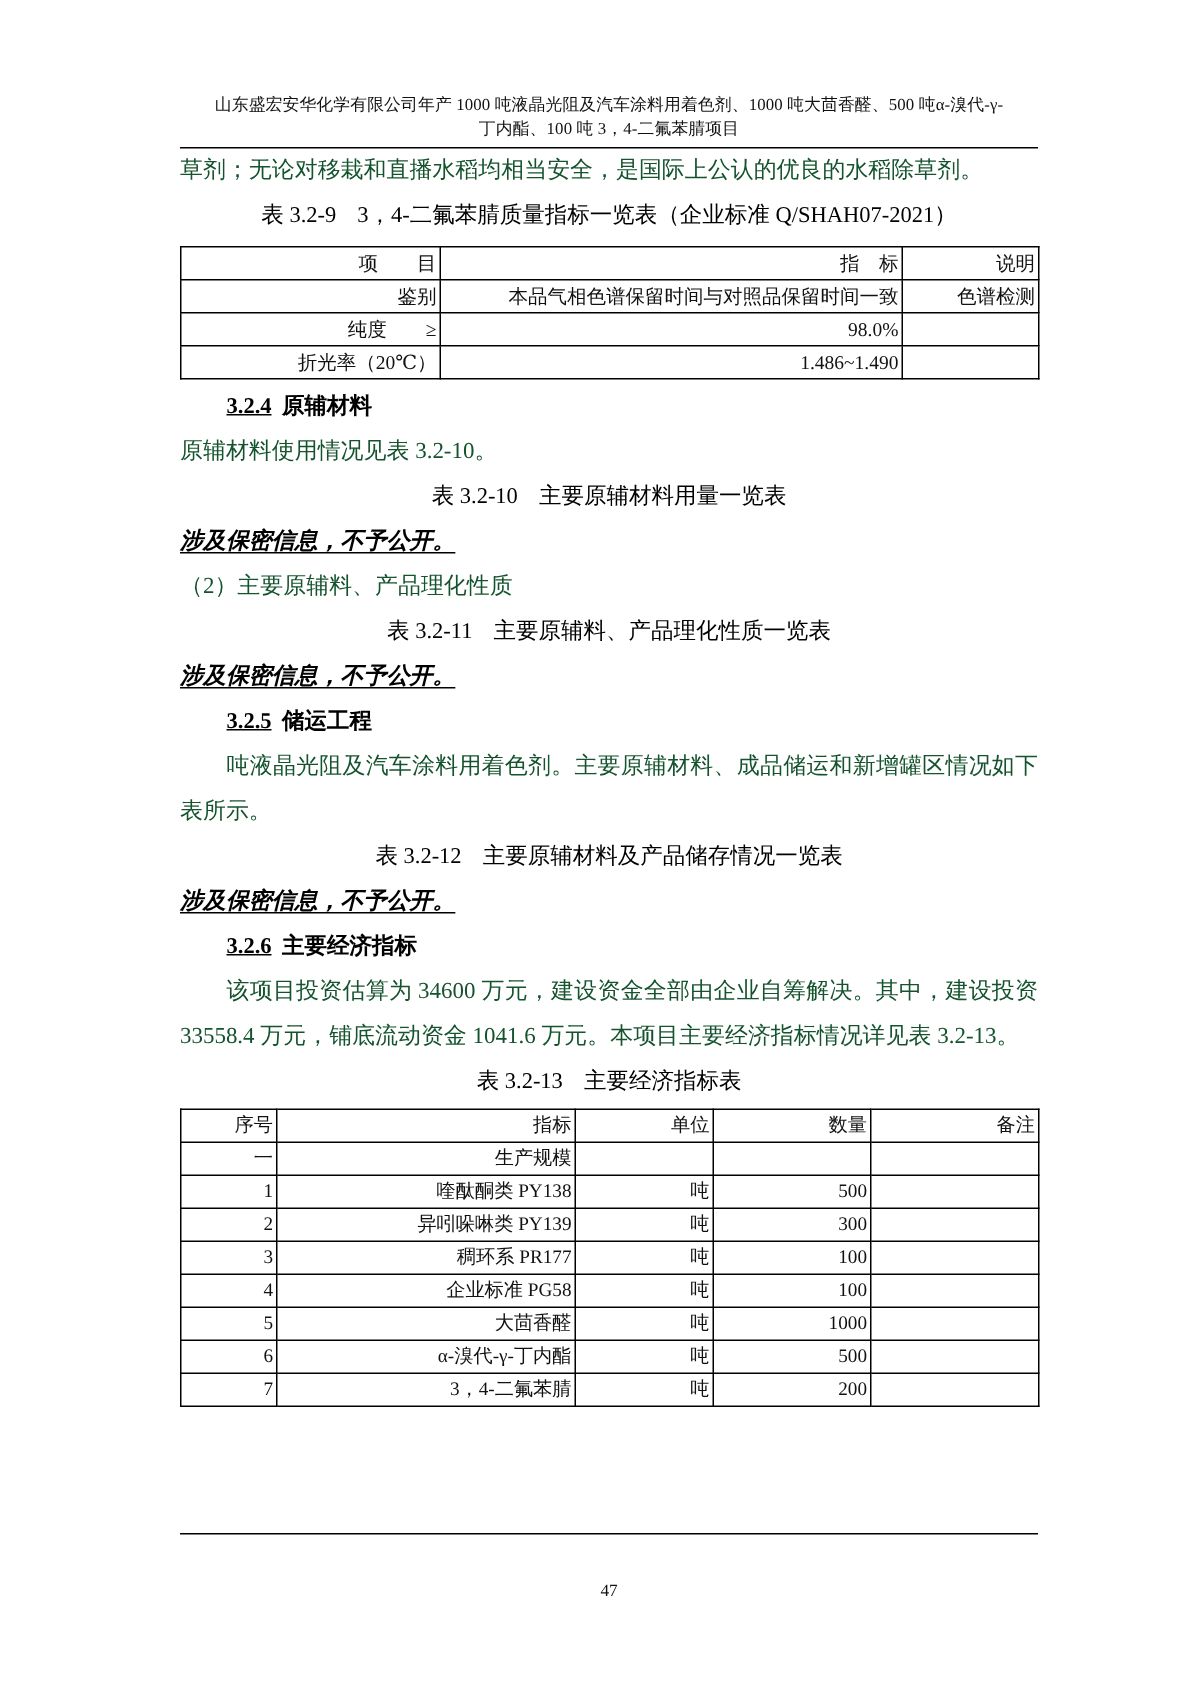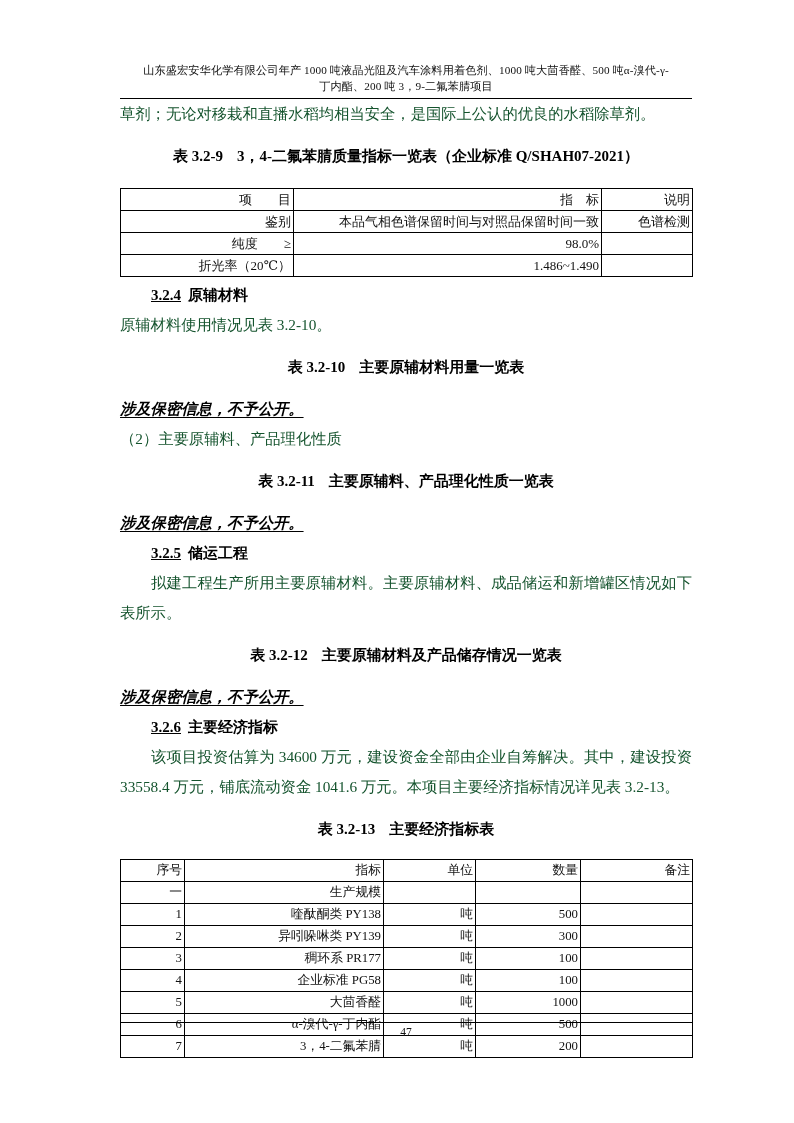--- a/index.html
+++ b/index.html
@@ -58,23 +58,23 @@
     line-height: 30px;
     font-weight: bold;
     margin: 0;
     padding-left: 31px;
   }
   .h3 .num { margin-right: 7px; text-decoration: underline; }
 
   .tbl-caption {
     font-size: 15px;
     line-height: 30px;
-    font-weight: bold;
+    font-weight: normal;
     text-align: center;
-    margin: 12px;
+    margin: 0;
   }
   .tbl-caption .gap { display: inline-block; width: 14px; }
 
   .secret {
     font-size: 15.3px;
     line-height: 30px;
     font-weight: bold;
     font-style: italic;
     text-decoration: underline;
     text-underline-offset: 3px;
@@ -121,37 +121,37 @@
   .foot-rule {
     position: absolute;
     left: 112px;
     top: 1022px;
     width: 572px;
     border-bottom: 1.7px solid #000;
   }
   .foot-num {
     position: absolute;
     left: 112px;
-    top: 1026px;
+    top: 1055px;
     width: 572px;
     text-align: center;
     font-size: 11.5px;
     color: #111;
   }
 </style>
 </head>
 <body>
 
 <div id="page">
 
   <div class="content">
 
     <div class="run-head">
       <div class="l1">山东盛宏安华化学有限公司年产 1000 吨液晶光阻及汽车涂料用着色剂、1000 吨大茴香醛、500 吨α-溴代-γ-</div>
-      <div class="l2">丁内酯、200 吨 3，9-二氟苯腈项目</div>
+      <div class="l2">丁内酯、100 吨 3，4-二氟苯腈项目</div>
     </div>
     <div class="head-rule"></div>
 
     <p class="para">草剂；无论对移栽和直播水稻均相当安全，是国际上公认的优良的水稻除草剂。</p>
 
     <p class="tbl-caption">
       <span>表 3.2-9</span><span class="gap"></span><span>3，4-二氟苯腈质量指标一览表（企业标准 Q/SHAH07-2021）</span>
     </p>
     <div class="sp-t9"></div>
 
@@ -200,21 +200,21 @@
     <p class="para">（2）主要原辅料、产品理化性质</p>
 
     <p class="tbl-caption">
       <span>表 3.2-11</span><span class="gap"></span><span>主要原辅料、产品理化性质一览表</span>
     </p>
     <p class="secret">涉及保密信息，不予公开。</p>
 
     <p class="h3">
       <span class="num">3.2.5</span><span>储运工程</span>
     </p>
-    <p class="para indent">拟建工程生产所用主要原辅材料。主要原辅材料、成品储运和新增罐区情况如下表所示。</p>
+    <p class="para indent">吨液晶光阻及汽车涂料用着色剂。主要原辅材料、成品储运和新增罐区情况如下表所示。</p>
 
     <p class="tbl-caption">
       <span>表 3.2-12</span><span class="gap"></span><span>主要原辅材料及产品储存情况一览表</span>
     </p>
     <p class="secret">涉及保密信息，不予公开。</p>
 
     <p class="h3">
       <span class="num">3.2.6</span><span>主要经济指标</span>
     </p>
     <p class="para indent">该项目投资估算为 34600 万元，建设资金全部由企业自筹解决。其中，建设投资 33558.4 万元，铺底流动资金 1041.6 万元。本项目主要经济指标情况详见表 3.2-13。</p>

